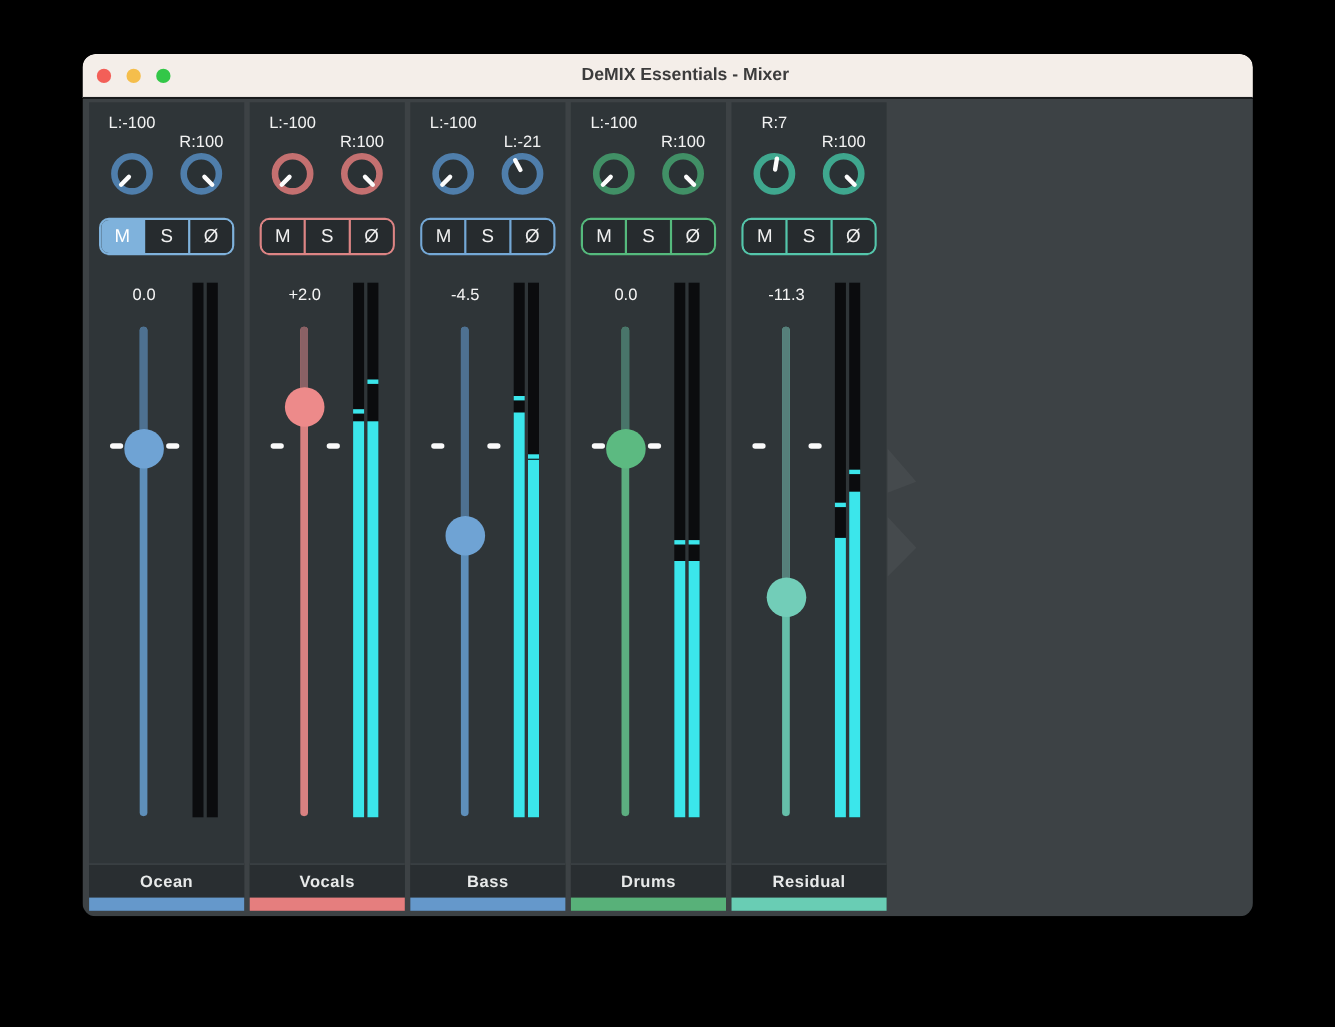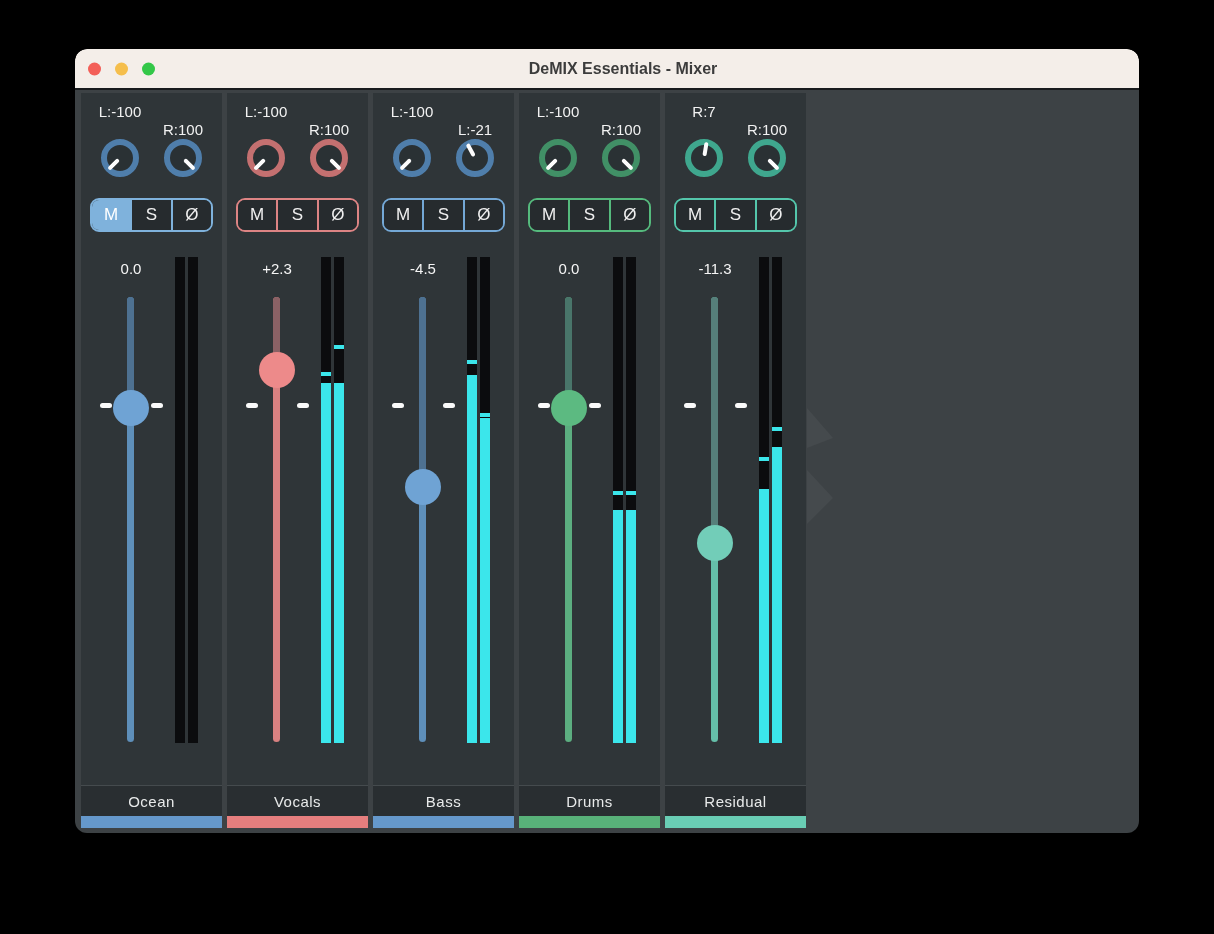--- a/index.html
+++ b/index.html
@@ -71,21 +71,21 @@
   .meters { position:absolute; left:94px; top:164px; width:24px; height:486px; }
   .mbar { position:absolute; top:0; width:10px; height:486px; background:#0B0C0E; }
   .mbar.l { left:0; } .mbar.r { left:13px; }
   .mfill { position:absolute; bottom:0; left:0; right:0; background:#3BE6EB; }
   .mpeak { position:absolute; left:0; right:0; height:4px; background:#3BE6EB; }
 
   .namebox {
     position:absolute; left:0; right:0; bottom:12px; height:31px;
     background:#292E31; border-top:1px solid #454B4E;
     display:flex; align-items:center; justify-content:center;
-    font-size:15px; font-weight:400; letter-spacing:0.5px; color:#E8EAEA;
+    font-size:15px; font-weight:700; letter-spacing:0.5px; color:#E8EAEA;
   }
   .colorbar { position:absolute; left:0; right:0; bottom:0; height:12px; background:var(--bar); }
 </style>
 </head>
 <body>
 
 <div class="window">
   <div class="titlebar">
     <div class="lights">
       <div class="light" style="background:#F35F58;" title="close"></div>
@@ -159,21 +159,21 @@
               <div class="needle"></div>
             </div>
     </div>
 
     <div class="mso">
       <div class="seg">M</div>
       <div class="seg">S</div>
       <div class="seg">Ø</div>
     </div>
 
-    <div class="gain">+2.3</div>
+    <div class="gain">+2.0</div>
 
     <div class="ftrack">
       <div class="ftrack-dim" style="height: 72.98px;"></div>
     </div>
     <div class="tick l"></div>
     <div class="tick r"></div>
     <div class="fhandle" style="top: 258.98px;"></div>
 
     <div class="meters">
       <div class="mbar l">

